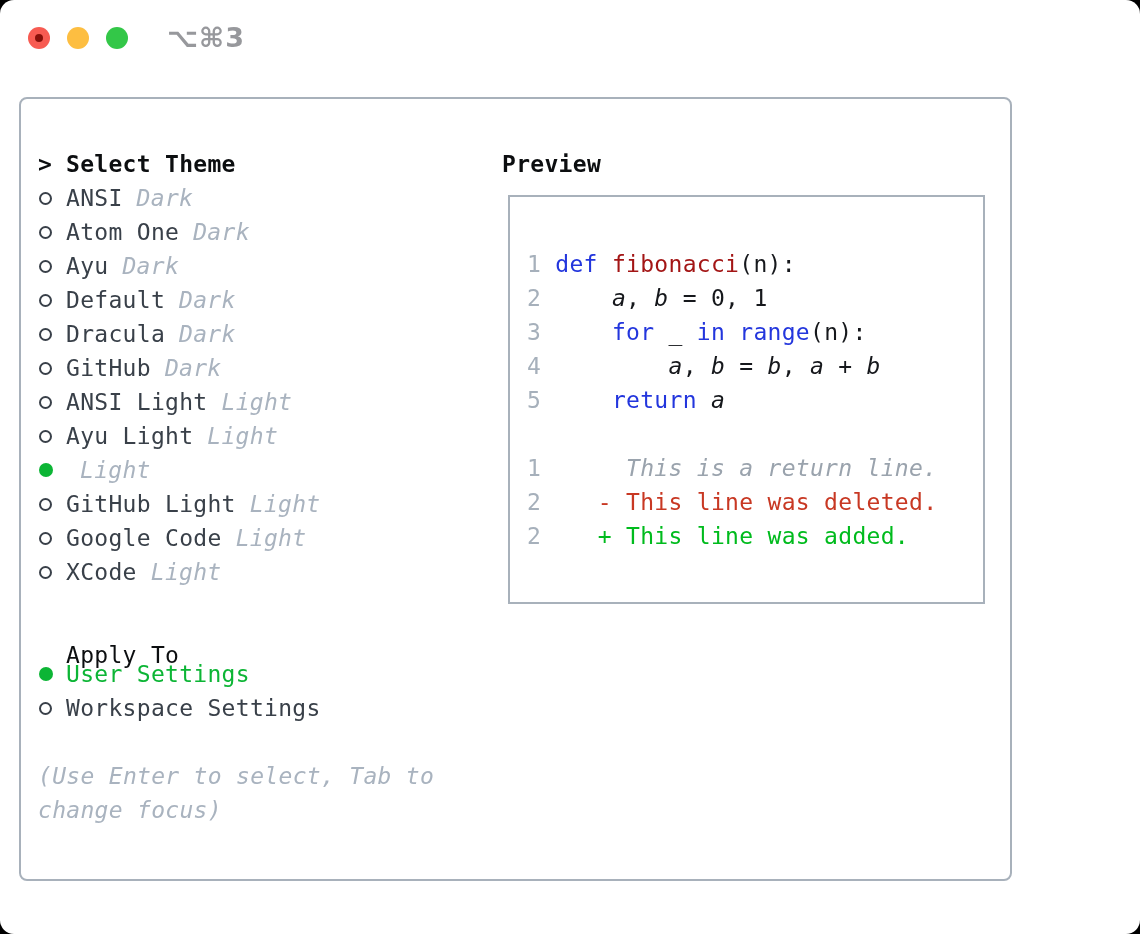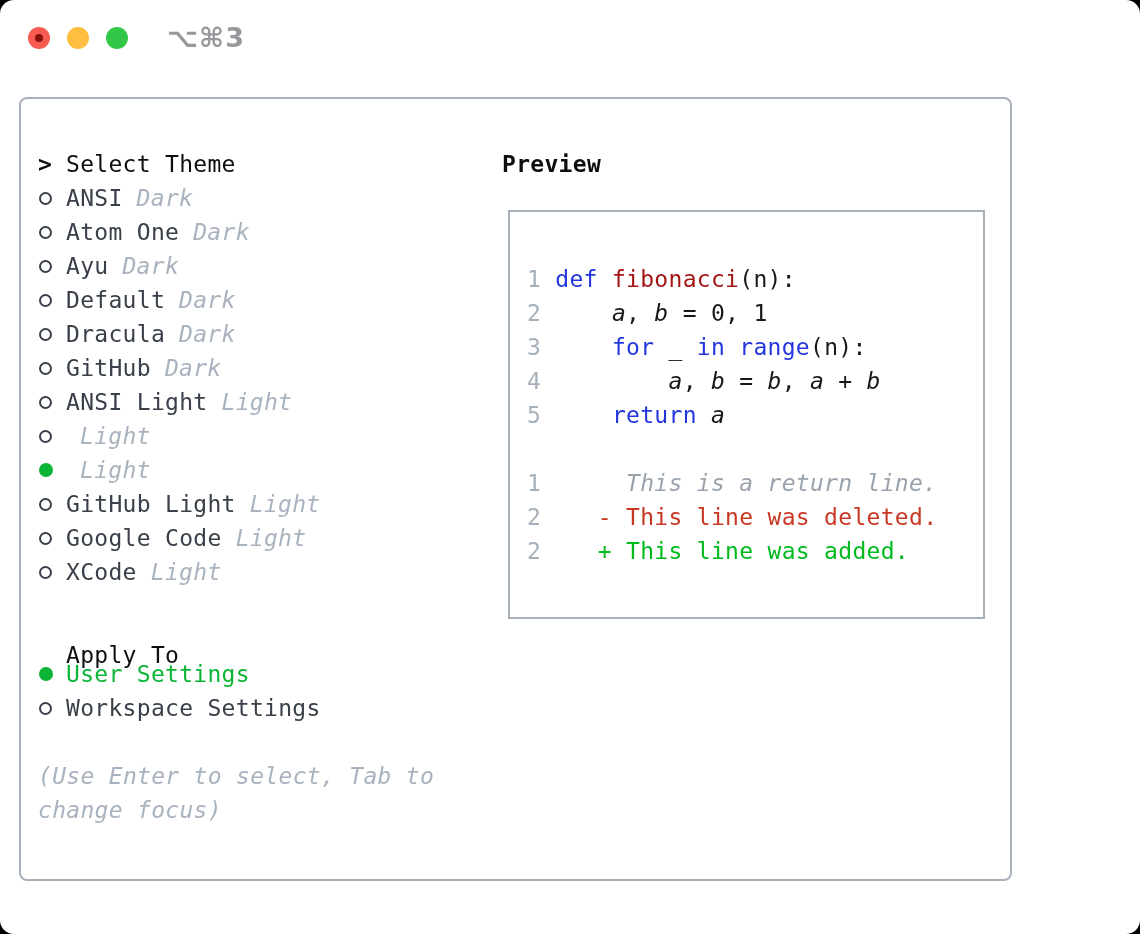--- a/index.html
+++ b/index.html
@@ -32,31 +32,31 @@
     border:2px solid var(--border_gray,#a8b1bb);border-radius:8px;background:#fff;
   }
   .mono{font-size:23px;line-height:34px;letter-spacing:0.3px;}
   
   .list{position:absolute;left:17px;top:48px;width:440px;}
   .row{height:34px;display:flex;align-items:center;}
   .marker{width:28px;display:inline-flex;align-items:center;flex:none;}
   .cursor{font-weight:700;color:var(--text_black,#0c0e10);}
   .radio{width:13px;height:13px;border-radius:50%;border:2px solid var(--text_dark,#394049);box-sizing:border-box;margin-left:1px;}
   .radio.on{width:14px;height:14px;border:none;background:var(--accent_green,#0cb535);}
-  .hdr{font-weight:400;color:var(--text_black,#0c0e10);white-space:pre;}
+  .hdr{font-weight:700;color:var(--text_black,#0c0e10);white-space:pre;}
   .name{color:var(--text_dark,#394049);white-space:pre;}
   .row.selected .name{color:var(--accent_green,#0cb535);}
   .suffix{color:var(--dim_gray,#a9b3bf);font-style:italic;margin-left:14px;white-space:pre;}
   .sub-label{color:var(--text_black,#101214);white-space:pre;margin-top:29px;}
   .blank{height:34px;}
   .hint{color:var(--dim_gray,#a9b3bf);font-style:italic;height:34px;line-height:34px;white-space:pre;}
   
   .preview-title{position:absolute;left:481px;top:48px;height:34px;line-height:34px;font-weight:700;color:var(--text_black,#0c0e10);white-space:pre;}
   .preview-box{
-    position:absolute;left:487px;top:111px;width:473px;height:405px;
+    position:absolute;left:487px;top:96px;width:473px;height:405px;
     border:2px solid var(--border_gray,#a8b1bb);background:#fff;
   }
   .code{position:absolute;left:17px;top:50px;}
   .pline{height:34px;line-height:34px;white-space:pre;color:#16181c;}
   .pline span{white-space:pre;}
   .ln{color:var(--linenum_gray,#a6b0bb);}
   .kw{color:var(--keyword_blue,#2336dd);}
   .fn{color:var(--function_red,#a31515);}
   .var{font-style:italic;color:#16181c;}
   .p{color:#16181c;}
@@ -135,20 +135,21 @@
         <span class="marker">
             <span class="radio"></span>
           </span>
         <span class="name">ANSI Light</span>
         <span class="suffix">Light</span>
       </div>
       <div class="row">
         <span class="marker">
             <span class="radio"></span>
           </span>
+        <span class="name">Ayu Light</span>
         <span class="suffix">Light</span>
       </div>
       <div class="row selected">
         <span class="marker">
             <span class="radio on"></span>
           </span>
         <span class="suffix">Light</span>
       </div>
       <div class="row">
         <span class="marker">

